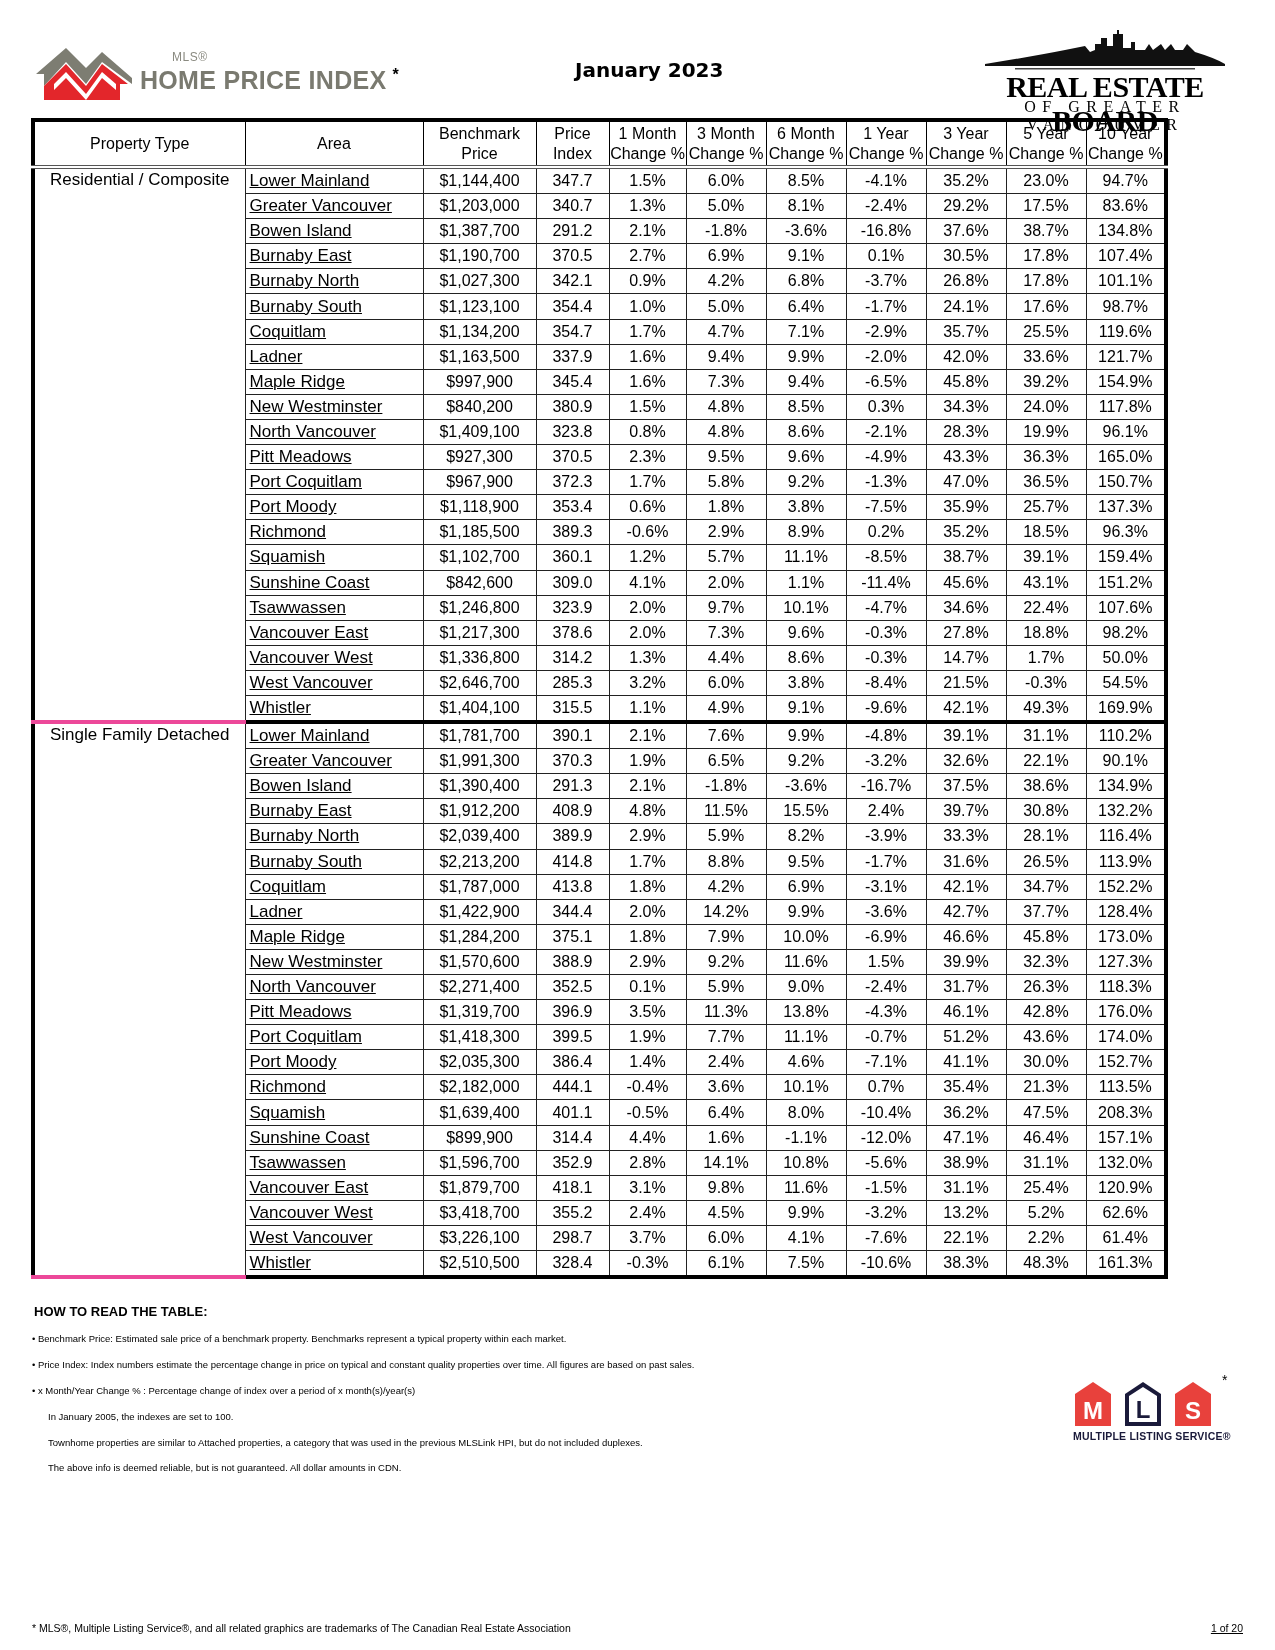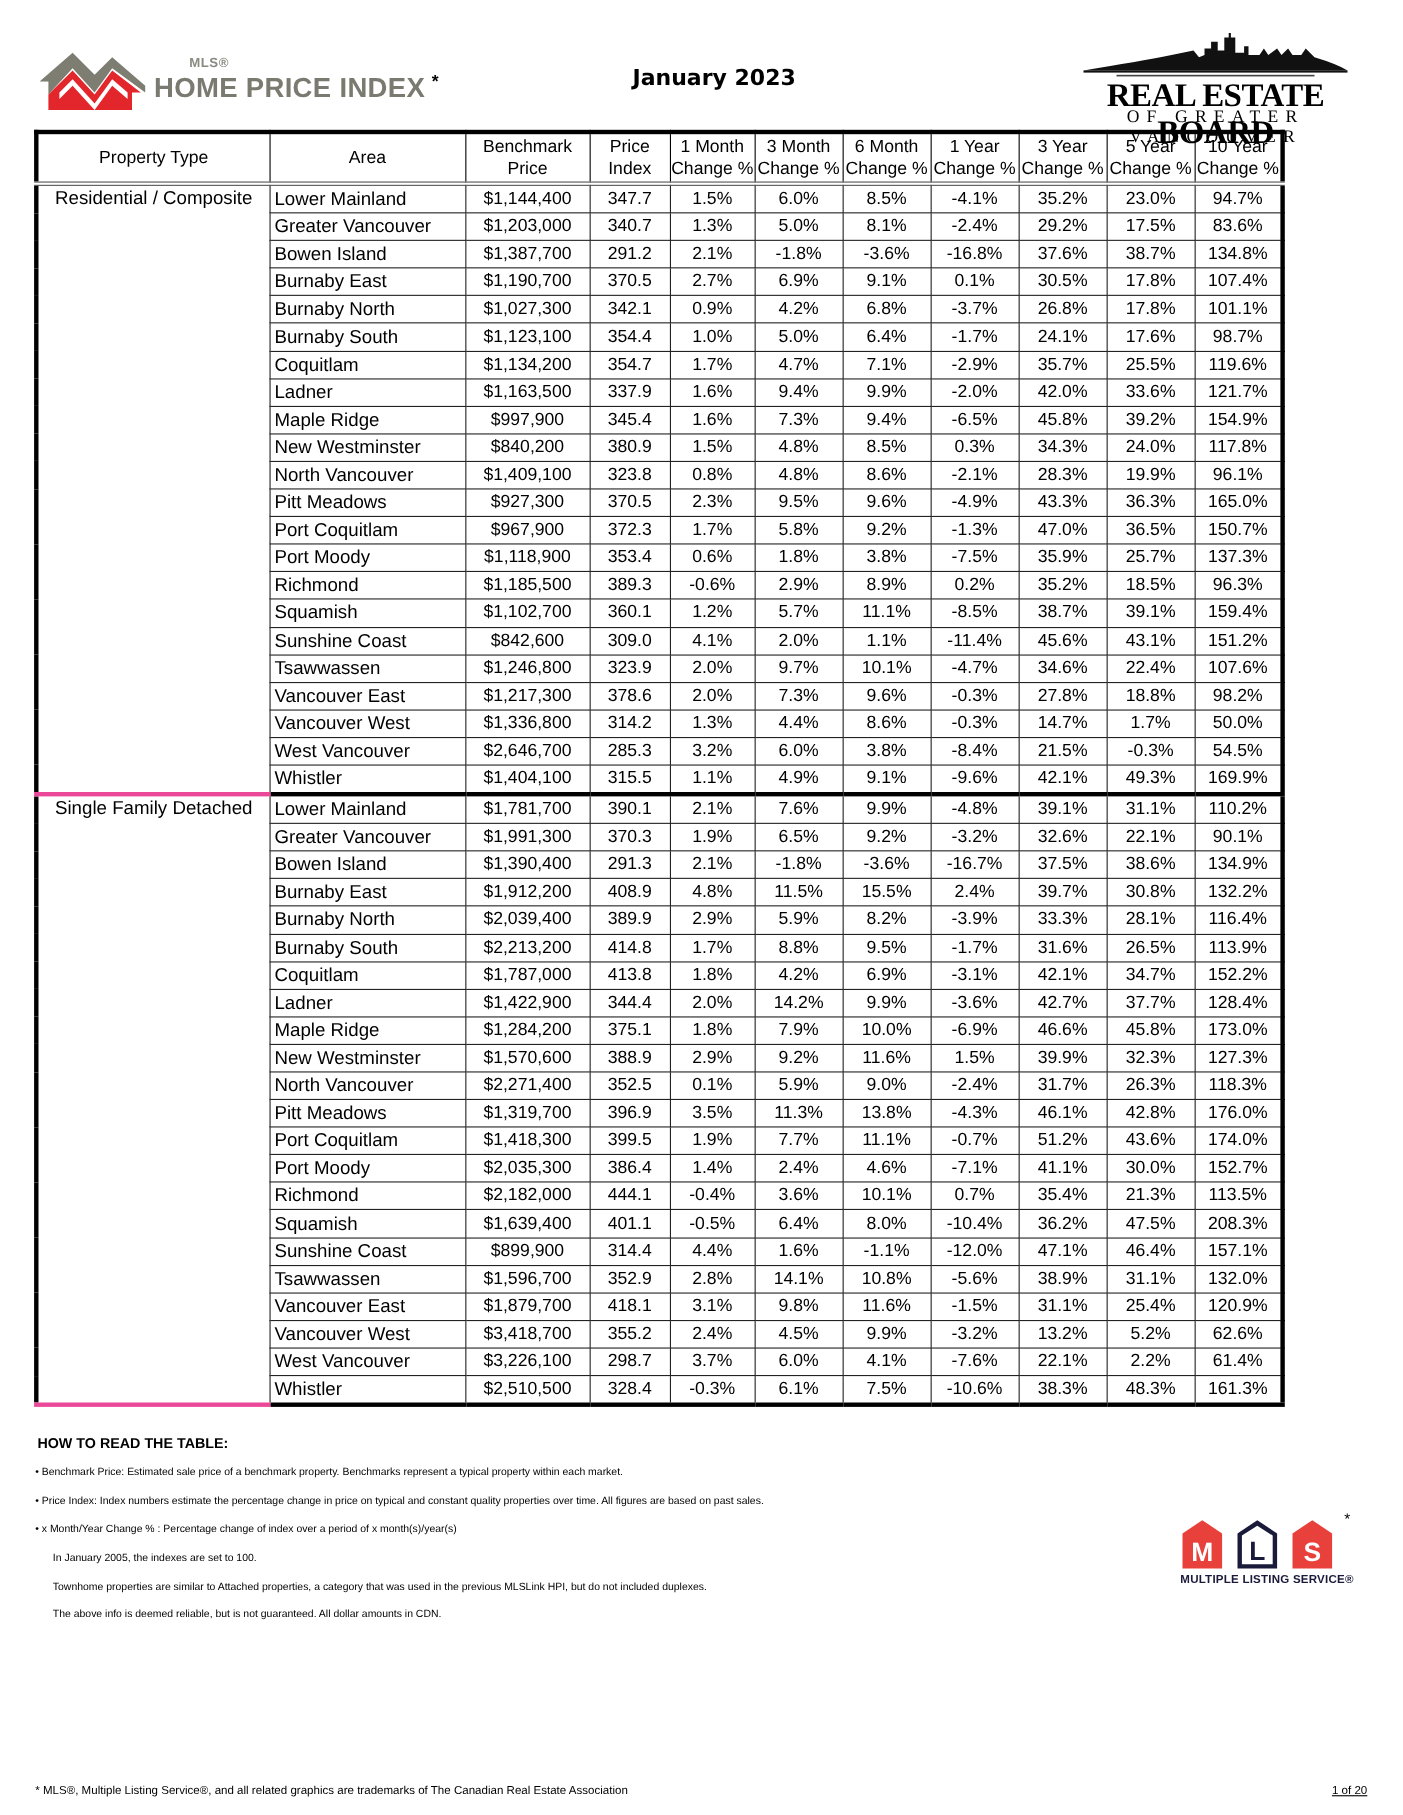--- a/index.html
+++ b/index.html
@@ -1,30 +1,30 @@
 <!DOCTYPE html>
 <html><head>
 <meta charset="utf-8">
 <style>
   html,body{margin:0;padding:0;background:#fff;}
   body{width:1275px;height:1650px;position:relative;font-family:"Liberation Sans",sans-serif;color:#000;overflow:hidden;}
   .hpi-logo{position:absolute;left:36px;top:44px;width:360px;height:56px;}
   .hpi-logo svg{position:absolute;left:0;top:0;}
-  .hpi-mls{position:absolute;left:104px;top:6px;font-size:12px;color:#8a8a80;font-weight:bold;letter-spacing:0.5px;padding-left:32px;}
+  .hpi-mls{position:absolute;left:104px;top:6px;font-size:12px;color:#8a8a80;font-weight:normal;letter-spacing:0.5px;padding-left:32px;}
   .hpi-text{position:absolute;left:104px;top:22px;font-size:25px;color:#7a7a70;font-weight:bold;letter-spacing:0.3px;white-space:nowrap;}
   .hpi-star{font-size:16px;color:#000;margin-left:6px;vertical-align:top;}
   .title{position:absolute;left:575px;top:58px;font-size:20px;font-weight:900;font-family:"DejaVu Sans",sans-serif;}
   .board{position:absolute;left:975px;top:30px;width:260px;height:76px;text-align:center;}
   .board-name{position:absolute;left:0;top:40px;width:260px;font-family:"Liberation Serif",serif;font-size:30px;font-weight:bold;letter-spacing:-0.5px;}
   .board-sub{position:absolute;left:0;top:68px;width:260px;font-family:"Liberation Serif",serif;font-size:16px;letter-spacing:6.5px;}
   table.hpi{position:absolute;left:31px;top:118px;width:1134px;border-collapse:collapse;border:4px solid #000;table-layout:fixed;}
   table.hpi th{font-weight:normal;font-size:16px;line-height:20px;border:1.5px solid #000;height:43px;padding:0;text-align:center;}
   table.hpi thead tr{border-bottom:4px double #555;}
   table.hpi td{font-size:16px;height:24.1px;padding:0;border:1.5px solid #222;text-align:center;line-height:22px;}
-  table.hpi td.area{text-align:left;padding-left:4px;font-size:17px;}
+  table.hpi td.area{text-align:left;padding-left:4px;font-size:17px;text-decoration:underline;}
   table.hpi td.ptype{vertical-align:top;border-bottom:4px solid #ec4899;text-align:center;font-size:17px;border-top:none;}
   table.hpi tr.grp-end td{border-bottom:4px solid #000;}
   .howto{position:absolute;left:34px;top:1304px;font-size:13px;font-weight:bold;}
   .note{position:absolute;font-size:9.5px;white-space:nowrap;}
   .mls-logo{position:absolute;left:1073px;top:1380px;width:150px;height:60px;}
   .mls-star{position:absolute;left:1222px;top:1372px;font-size:14px;}
   .mls-caption{position:absolute;left:1073px;top:1430px;font-size:10.5px;font-weight:bold;color:#1a1a3a;letter-spacing:0.2px;white-space:nowrap;}
   .footer-left{position:absolute;left:32px;top:1622px;font-size:10.5px;}
   .footer-right{position:absolute;right:32px;top:1622px;font-size:10.5px;text-decoration:underline;}
 </style>

